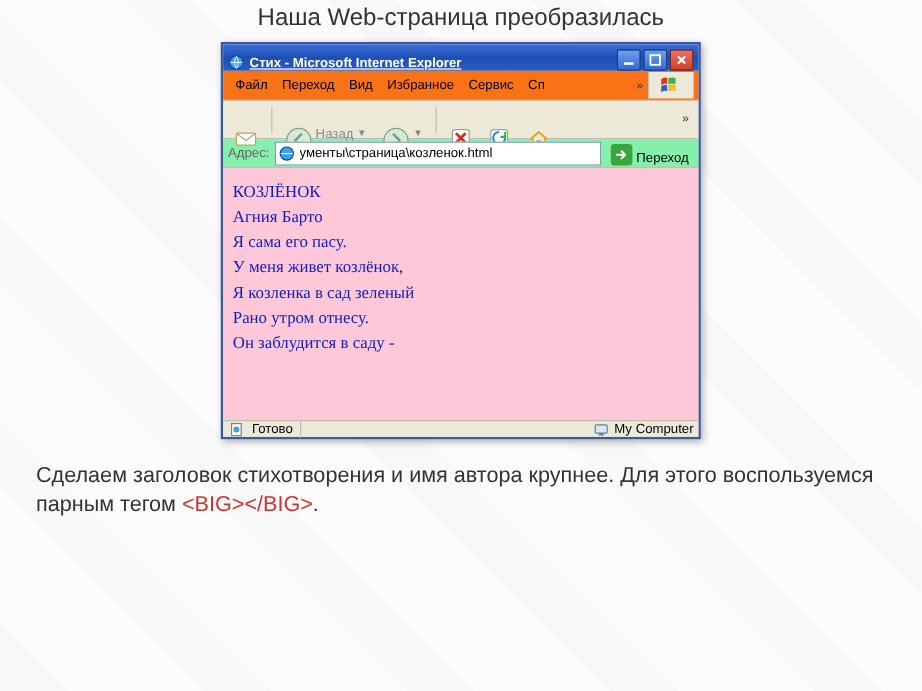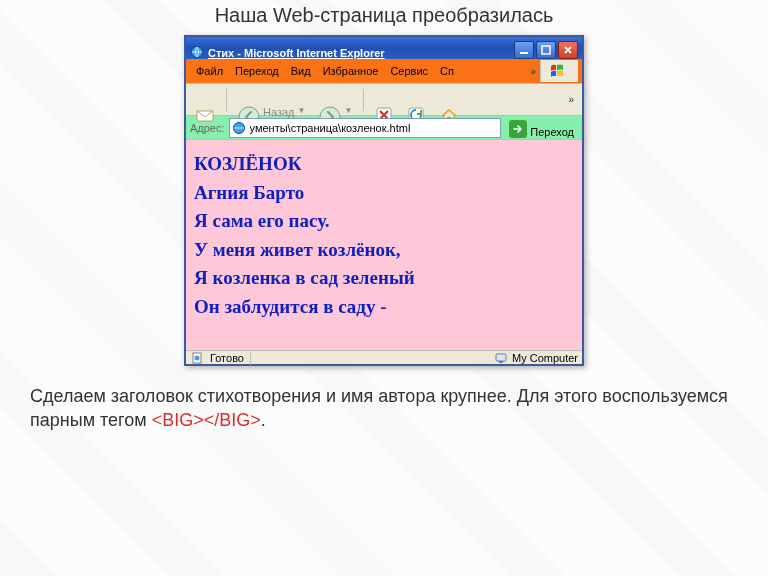--- a/index.html
+++ b/index.html
@@ -135,23 +135,22 @@
     background: #3aa53a;
     border-radius: 3px;
     display: inline-flex; align-items:center; justify-content:center;
     color: #fff; font-size: 11px;
   }
   .content {
     background: #ffc8d8;
     padding: 10px 8px 14px;
     min-height: 210px;
     font-family: "Times New Roman", serif;
-    font-size: 19px;
+    font-size: 14px;
     line-height: 1.5;
-    font-weight: bold;
   }
   .content .poem-title { color: #1020c0; }
   .content .poem-author { color: #1020c0; }
   .content .poem-line { color: #1020c0; }
   .statusbar {
     display: flex;
     align-items: center;
     height: 14px;
     background: #ece9d8;
     border-top: 1px solid #c0c0b0;
@@ -291,20 +290,21 @@
       <span>Переход</span>
     </span>
   </div>
 
   <div class="content">
     <div class="poem-title">КОЗЛЁНОК</div>
     <div class="poem-author">Агния Барто</div>
     <div class="poem-line">Я сама его пасу.</div>
     <div class="poem-line">У меня живет козлёнок,</div>
     <div class="poem-line">Я козленка в сад зеленый</div>
+    <div class="poem-line">Рано утром отнесу.</div>
     <div class="poem-line">Он заблудится в саду -</div>
   </div>
 
   <div class="statusbar">
     <span>
       <svg width="14" height="14" viewBox="0 0 14 14">
           <rect x="3" y="2" width="8" height="10" fill="#fff" stroke="#808080"></rect>
           <circle cx="7" cy="7" r="2.5" fill="#3fa0e8"></circle>
         </svg>
     </span>

